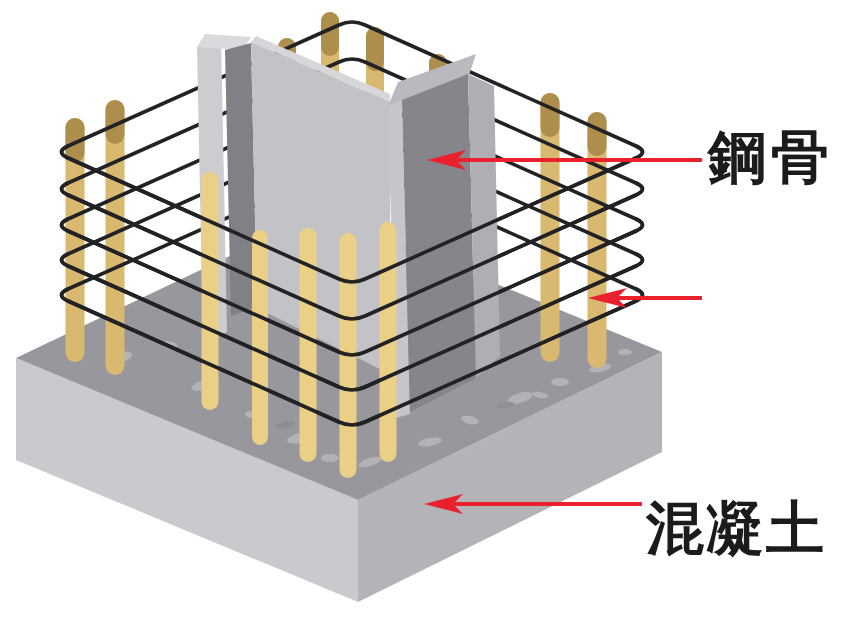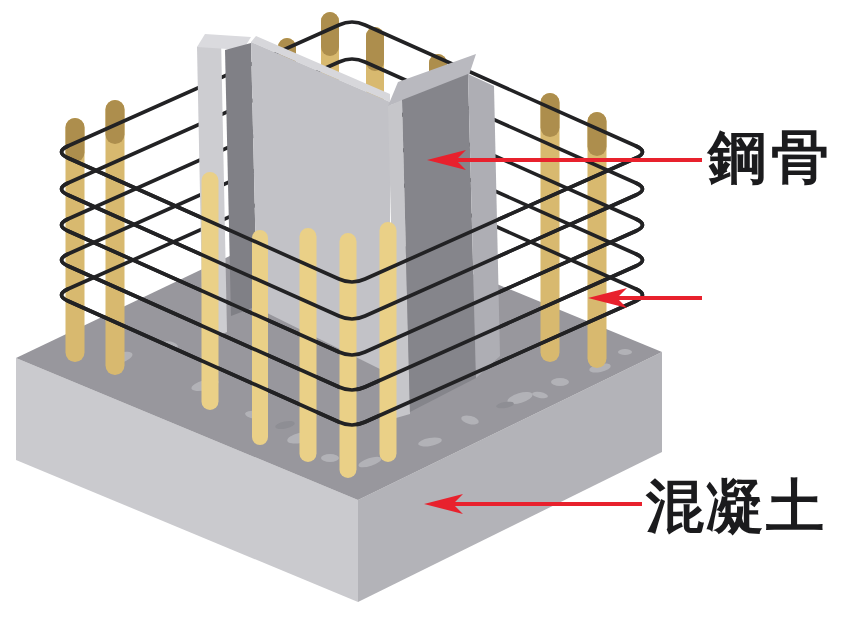--- a/index.html
+++ b/index.html
@@ -14,21 +14,21 @@
     font-size:58px;
     font-weight:700;
     letter-spacing:5px;
     color:#1b1b1d;
     line-height:1.05;
     white-space:nowrap;
     user-select:none;
   }
   .label-steel{left:708px;top:127px;}
   .label-rebar{left:708px;top:265px;}
-  .label-concrete{left:646px;top:476px;letter-spacing:2px;}
+  .label-concrete{left:646px;top:498px;letter-spacing:2px;}
 
   
   .lf-outer{fill:#cdcdd1;}
   .lf-cap{fill:#dadade;}
   .lf-inner{fill:#808086;}
   .web-bevel{fill:#d7d7db;}
   .rf-cap{fill:#b9b9bf;}
   .rf-tip{fill:#c6c6ca;}
   .rf-outer{fill:#aeaeb4;}
   .speck-l{fill:#b2b2b7;}

